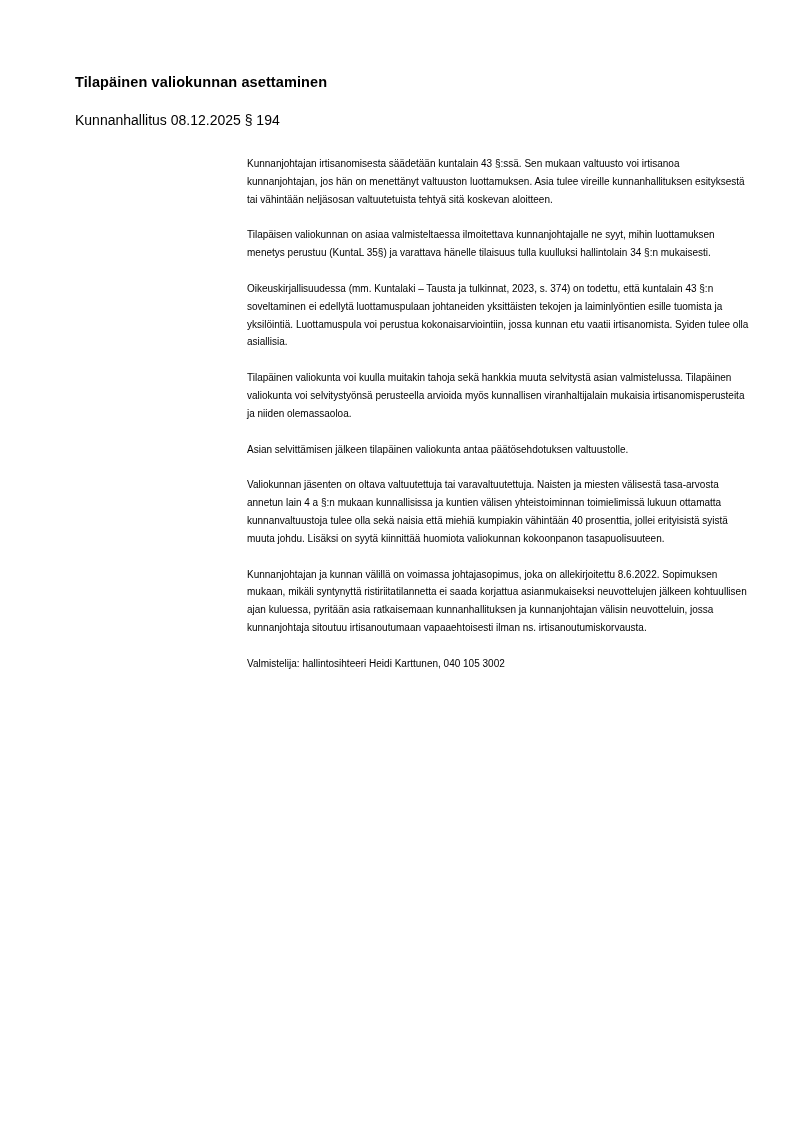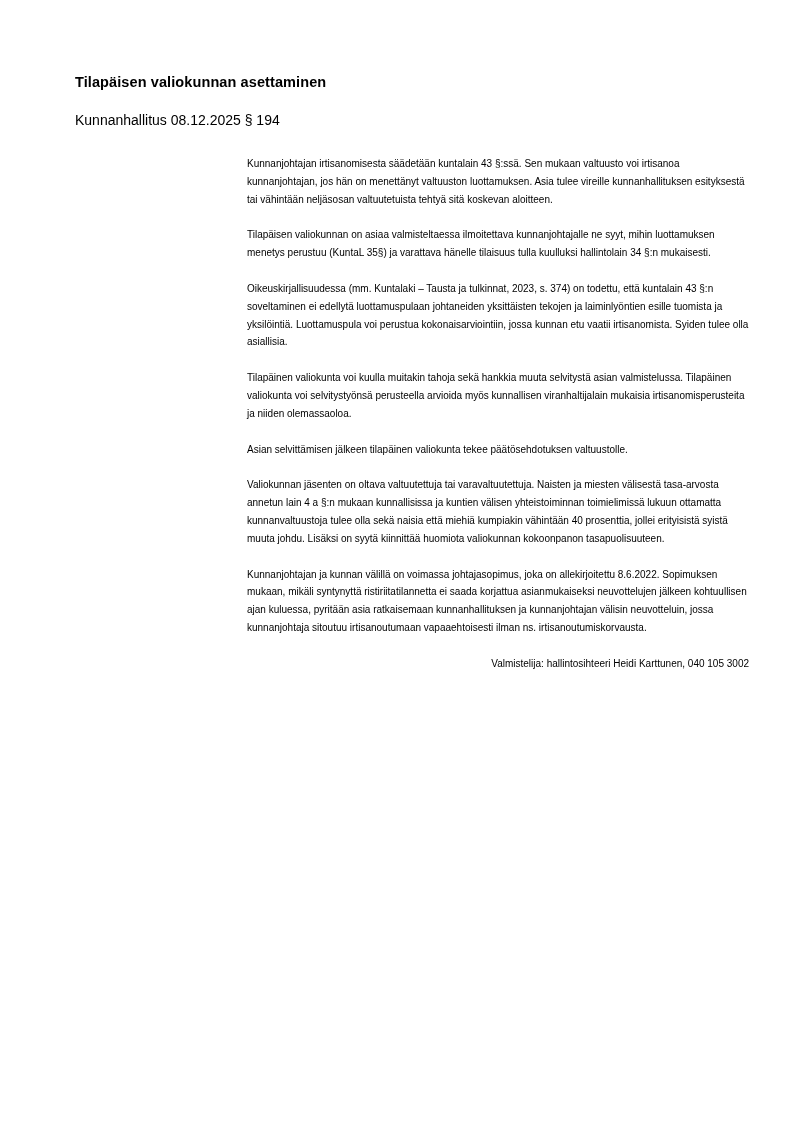--- a/index.html
+++ b/index.html
@@ -41,36 +41,35 @@
     font-size: 10px;
     line-height: 17.8px;
     text-align: left;
   }
   .doc-paragraph {
     margin: 0 0 18px 0;
     padding: 0;
   }
   .doc-paragraph:last-child {
     margin-bottom: 0;
-    text-align: right;
   }
 </style>
 </head>
 <body>
 
 <div class="page">
 
-  <div class="doc-title">Tilapäisen valiokunnan asettaminen</div>
+  <div class="doc-title">Tilapäinen valiokunnan asettaminen</div>
 
   <div class="doc-subtitle">Kunnanhallitus 08.12.2025 § 194</div>
 
   <div class="doc-body">
     <p class="doc-paragraph">Kunnanjohtajan irtisanomisesta säädetään kuntalain 43 §:ssä. Sen mukaan valtuusto voi irtisanoa kunnanjohtajan, jos hän on menettänyt valtuuston luottamuksen. Asia tulee vireille kunnanhallituksen esityksestä tai vähintään neljäsosan valtuutetuista tehtyä sitä koskevan aloitteen.</p>
     <p class="doc-paragraph">Tilapäisen valiokunnan on asiaa valmisteltaessa ilmoitettava kunnanjohtajalle ne syyt, mihin luottamuksen menetys perustuu (KuntaL 35§) ja varattava hänelle tilaisuus tulla kuulluksi hallintolain 34 §:n mukaisesti.</p>
     <p class="doc-paragraph">Oikeuskirjallisuudessa (mm. Kuntalaki – Tausta ja tulkinnat, 2023, s. 374) on todettu, että kuntalain 43 §:n soveltaminen ei edellytä luottamuspulaan johtaneiden yksittäisten tekojen ja laiminlyöntien esille tuomista ja yksilöintiä. Luottamuspula voi perustua kokonaisarviointiin, jossa kunnan etu vaatii irtisanomista. Syiden tulee olla asiallisia.</p>
     <p class="doc-paragraph">Tilapäinen valiokunta voi kuulla muitakin tahoja sekä hankkia muuta selvitystä asian valmistelussa. Tilapäinen valiokunta voi selvitystyönsä perusteella arvioida myös kunnallisen viranhaltijalain mukaisia irtisanomisperusteita ja niiden olemassaoloa.</p>
-    <p class="doc-paragraph">Asian selvittämisen jälkeen tilapäinen valiokunta tekee päätösehdotuksen valtuustolle.</p>
+    <p class="doc-paragraph">Asian selvittämisen jälkeen tilapäinen valiokunta antaa päätösehdotuksen valtuustolle.</p>
     <p class="doc-paragraph">Valiokunnan jäsenten on oltava valtuutettuja tai varavaltuutettuja. Naisten ja miesten välisestä tasa-arvosta annetun lain 4 a §:n mukaan kunnallisissa ja kuntien välisen yhteistoiminnan toimielimissä lukuun ottamatta kunnanvaltuustoja tulee olla sekä naisia että miehiä kumpiakin vähintään 40 prosenttia, jollei erityisistä syistä muuta johdu. Lisäksi on syytä kiinnittää huomiota valiokunnan kokoonpanon tasapuolisuuteen.</p>
     <p class="doc-paragraph">Kunnanjohtajan ja kunnan välillä on voimassa johtajasopimus, joka on allekirjoitettu 8.6.2022. Sopimuksen mukaan, mikäli syntynyttä ristiriitatilannetta ei saada korjattua asianmukaiseksi neuvottelujen jälkeen kohtuullisen ajan kuluessa, pyritään asia ratkaisemaan kunnanhallituksen ja kunnanjohtajan välisin neuvotteluin, jossa kunnanjohtaja sitoutuu irtisanoutumaan vapaaehtoisesti ilman ns. irtisanoutumiskorvausta.</p>
     <p class="doc-paragraph">Valmistelija: hallintosihteeri Heidi Karttunen, 040 105 3002</p>
   </div>
 
 </div>
 
 </body></html>

